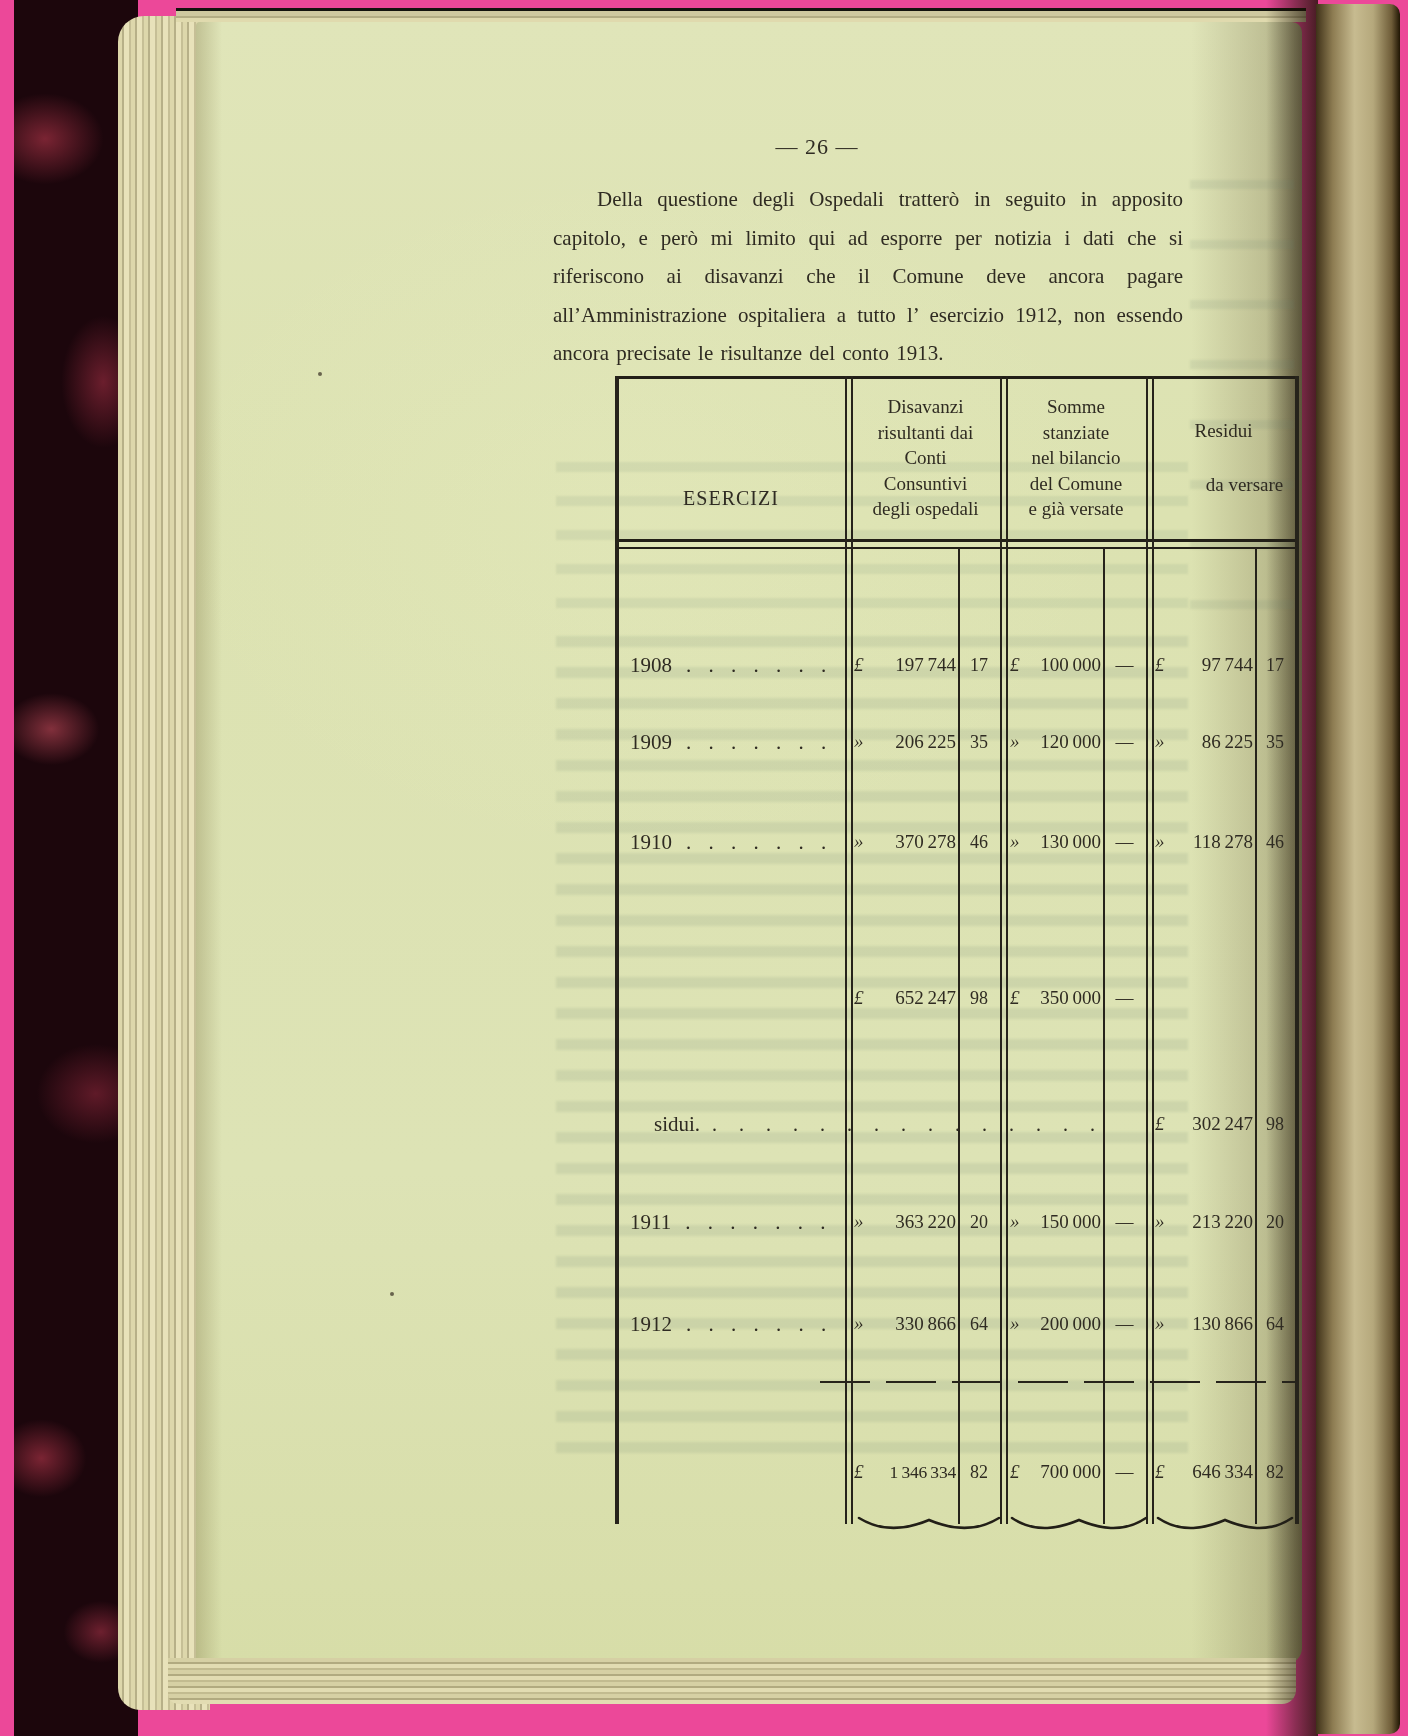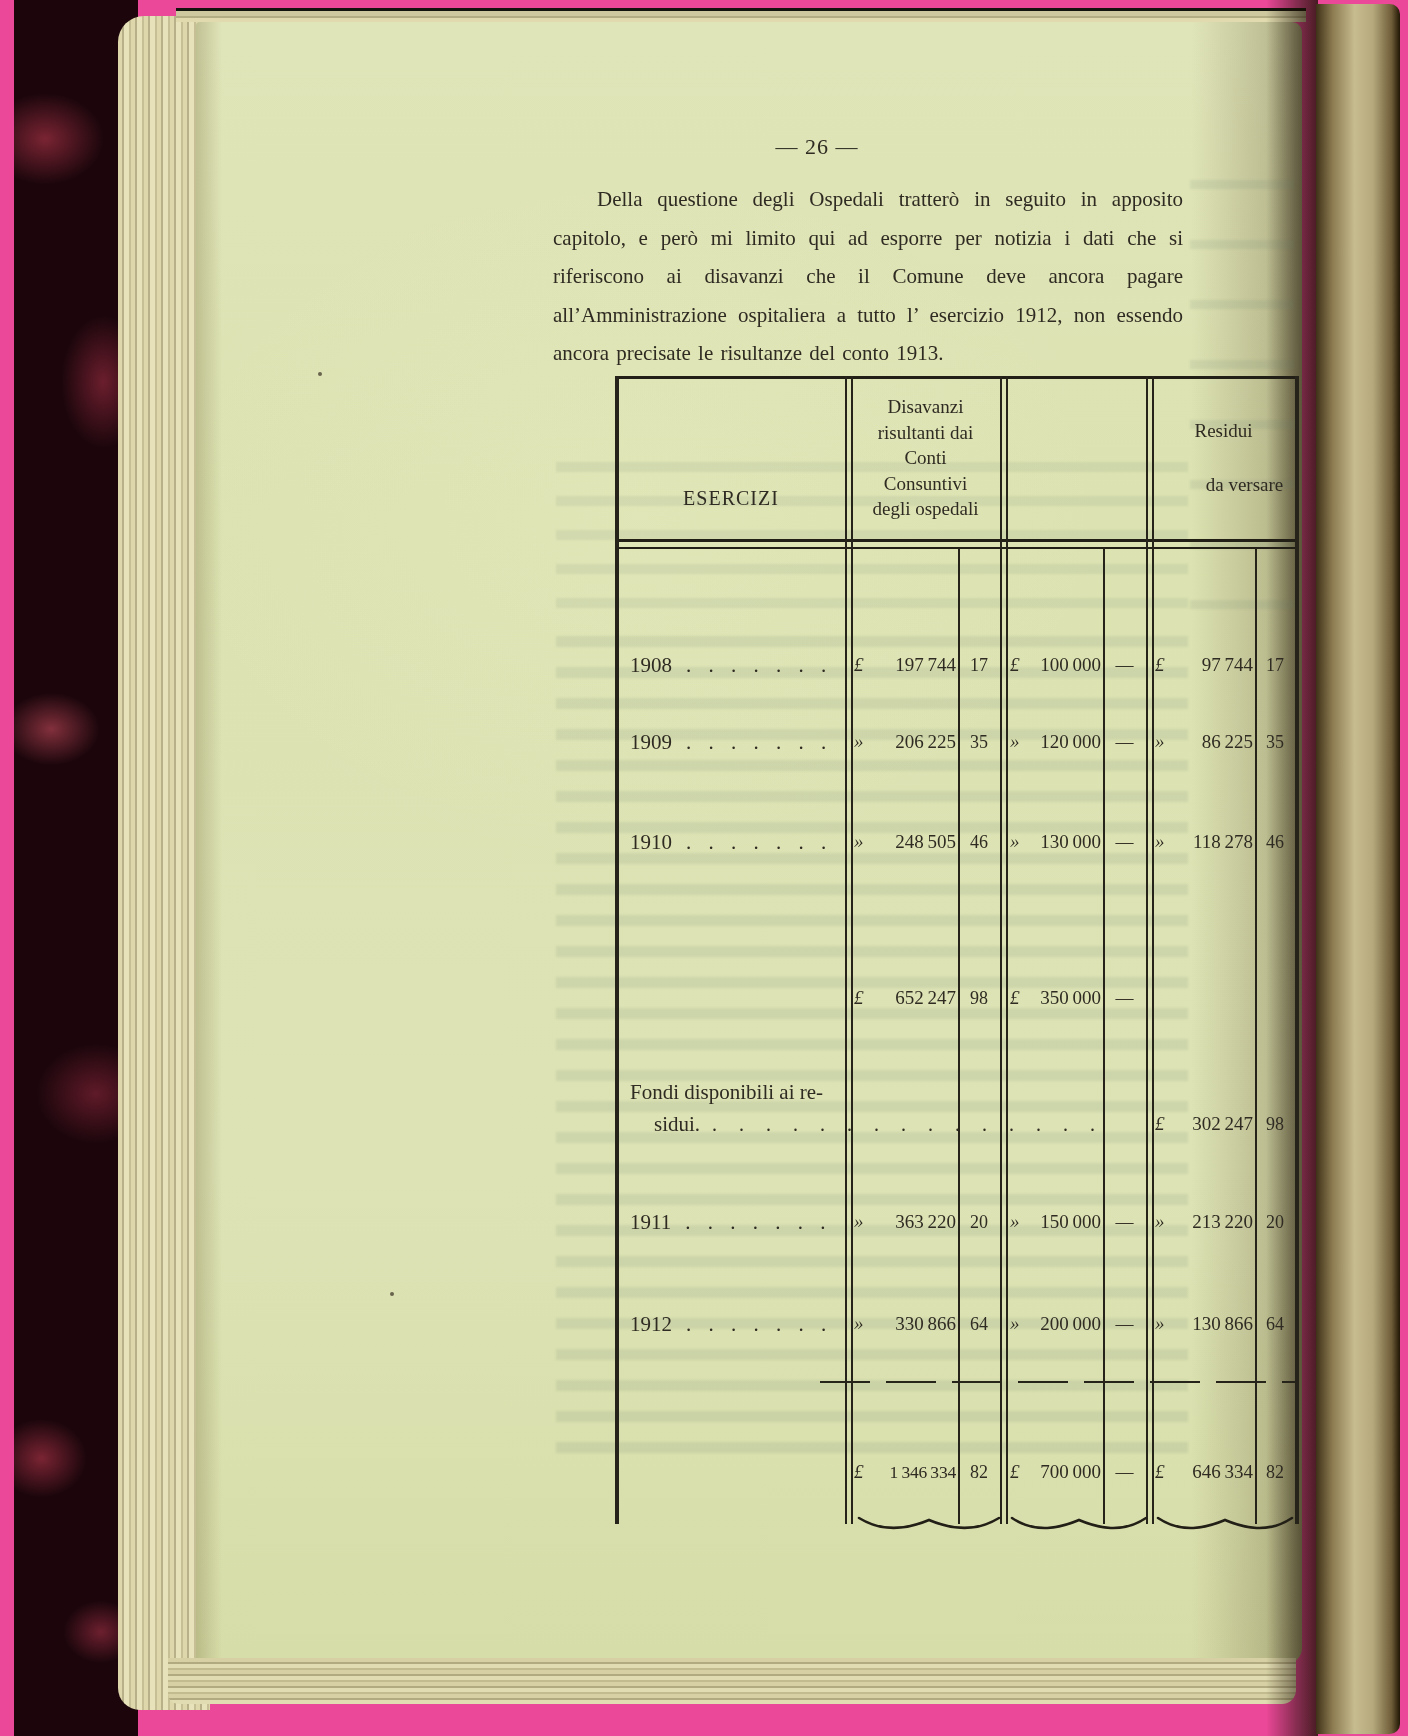--- a/index.html
+++ b/index.html
@@ -133,20 +133,25 @@
   <svg class="brace" style="left:1154px;top:1510px;" width="142" height="28" viewBox="0 0 142 28">
     <path d="M4 8 C 28 24, 52 18, 71 10 C 90 18, 114 24, 138 8" stroke="#221f17" stroke-width="2.6" fill="none" stroke-linecap="round"></path>
     </svg>
 
   <div class="th th-esercizi">ESERCIZI</div>
   <div class="th th-d pre">Disavanzi
 risultanti dai
 Conti
 Consuntivi
 degli ospedali</div>
+  <div class="th th-s pre">Somme
+stanziate
+nel bilancio
+del Comune
+e già versate</div>
   <div class="th th-r1">Residui</div>
   <div class="th th-r2">da versare</div>
 
   <div class="trow" style="top:634px;margin-top:17px;">
     <span class="cell year"><span>1908</span><span class="dots">. . . . . . .</span></span>
     <span class="cell amt c-d">
         <span class="cur">£</span>
         <span>197 744</span>
       </span>
     <span class="cell c-dc">17</span>
@@ -178,21 +183,21 @@
         <span class="cur">»</span>
         <span>86 225</span>
       </span>
     <span class="cell c-rc">35</span>
   </div>
 
   <div class="trow" style="top:828px;">
     <span class="cell year"><span>1910</span><span class="dots">. . . . . . .</span></span>
     <span class="cell amt c-d">
         <span class="cur">»</span>
-        <span>248 505</span>
+        <span>370 278</span>
       </span>
     <span class="cell c-dc">46</span>
     <span class="cell amt c-s">
         <span class="cur">»</span>
         <span>130 000</span>
       </span>
     <span class="cell c-sc">—</span>
     <span class="cell amt c-r">
         <span class="cur">»</span>
         <span>118 278</span>
@@ -206,23 +211,20 @@
         <span>652 247</span>
       </span>
     <span class="cell c-dc">98</span>
     <span class="cell amt c-s">
         <span class="cur">£</span>
         <span>350 000</span>
       </span>
     <span class="cell c-sc">—</span>
   </div>
 
-  <div class="trow" style="top:1078px;">
-    <span class="cell fondi-l1">Fondi disponibili ai re-</span>
-  </div>
   <div class="trow" style="top:1110px;">
     <span class="cell fondi-l2">sidui.</span>
     <span class="cell leader">...............</span>
     <span class="cell amt c-r">
         <span class="cur">£</span>
         <span>302 247</span>
       </span>
     <span class="cell c-rc">98</span>
   </div>
 

